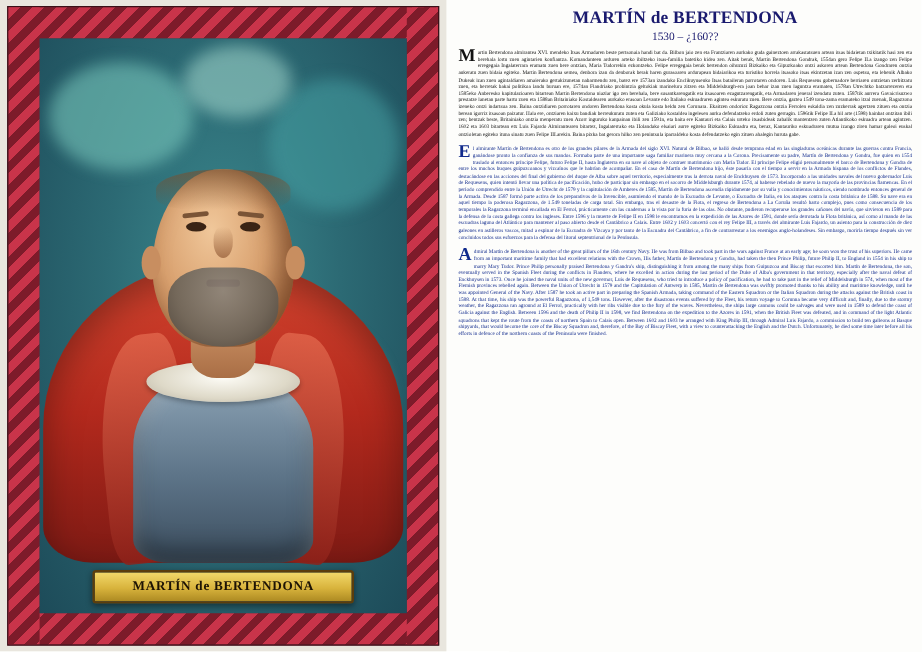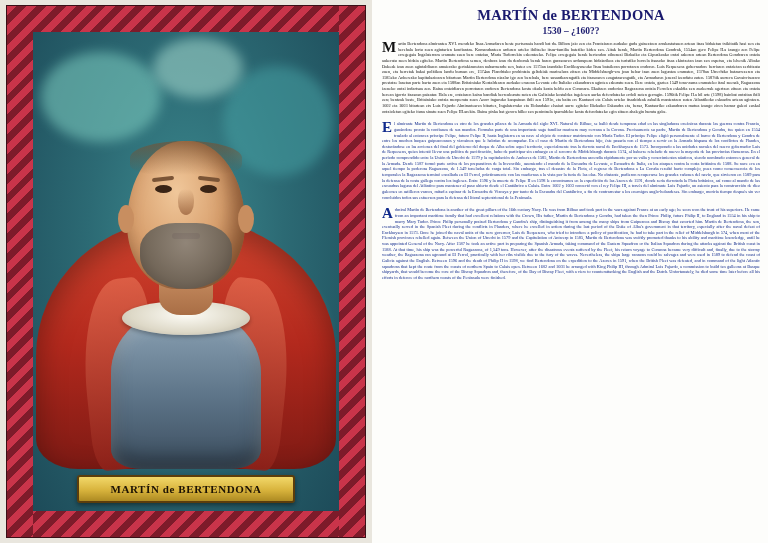--- a/index.html
+++ b/index.html
@@ -241,21 +241,21 @@
     font-weight: bold;
     color: #1a1a6e;
     letter-spacing: .2px;
     line-height: 1.1;
     margin: 2px 0 0 0;
   }
   .subtitle {
     text-align: center;
     font-family: "Liberation Serif", serif;
     font-size: 9.5px;
-    font-weight: bold;
+    font-weight: normal;
     color: #1a1a6e;
     margin: 2px 0 5px 0;
   }
   .para {
     font-family: "Liberation Serif", serif;
     font-size: 4.35px;
     line-height: 1.30;
     text-align: justify;
     color: #111111;
     margin: 0 0 7px 0;

